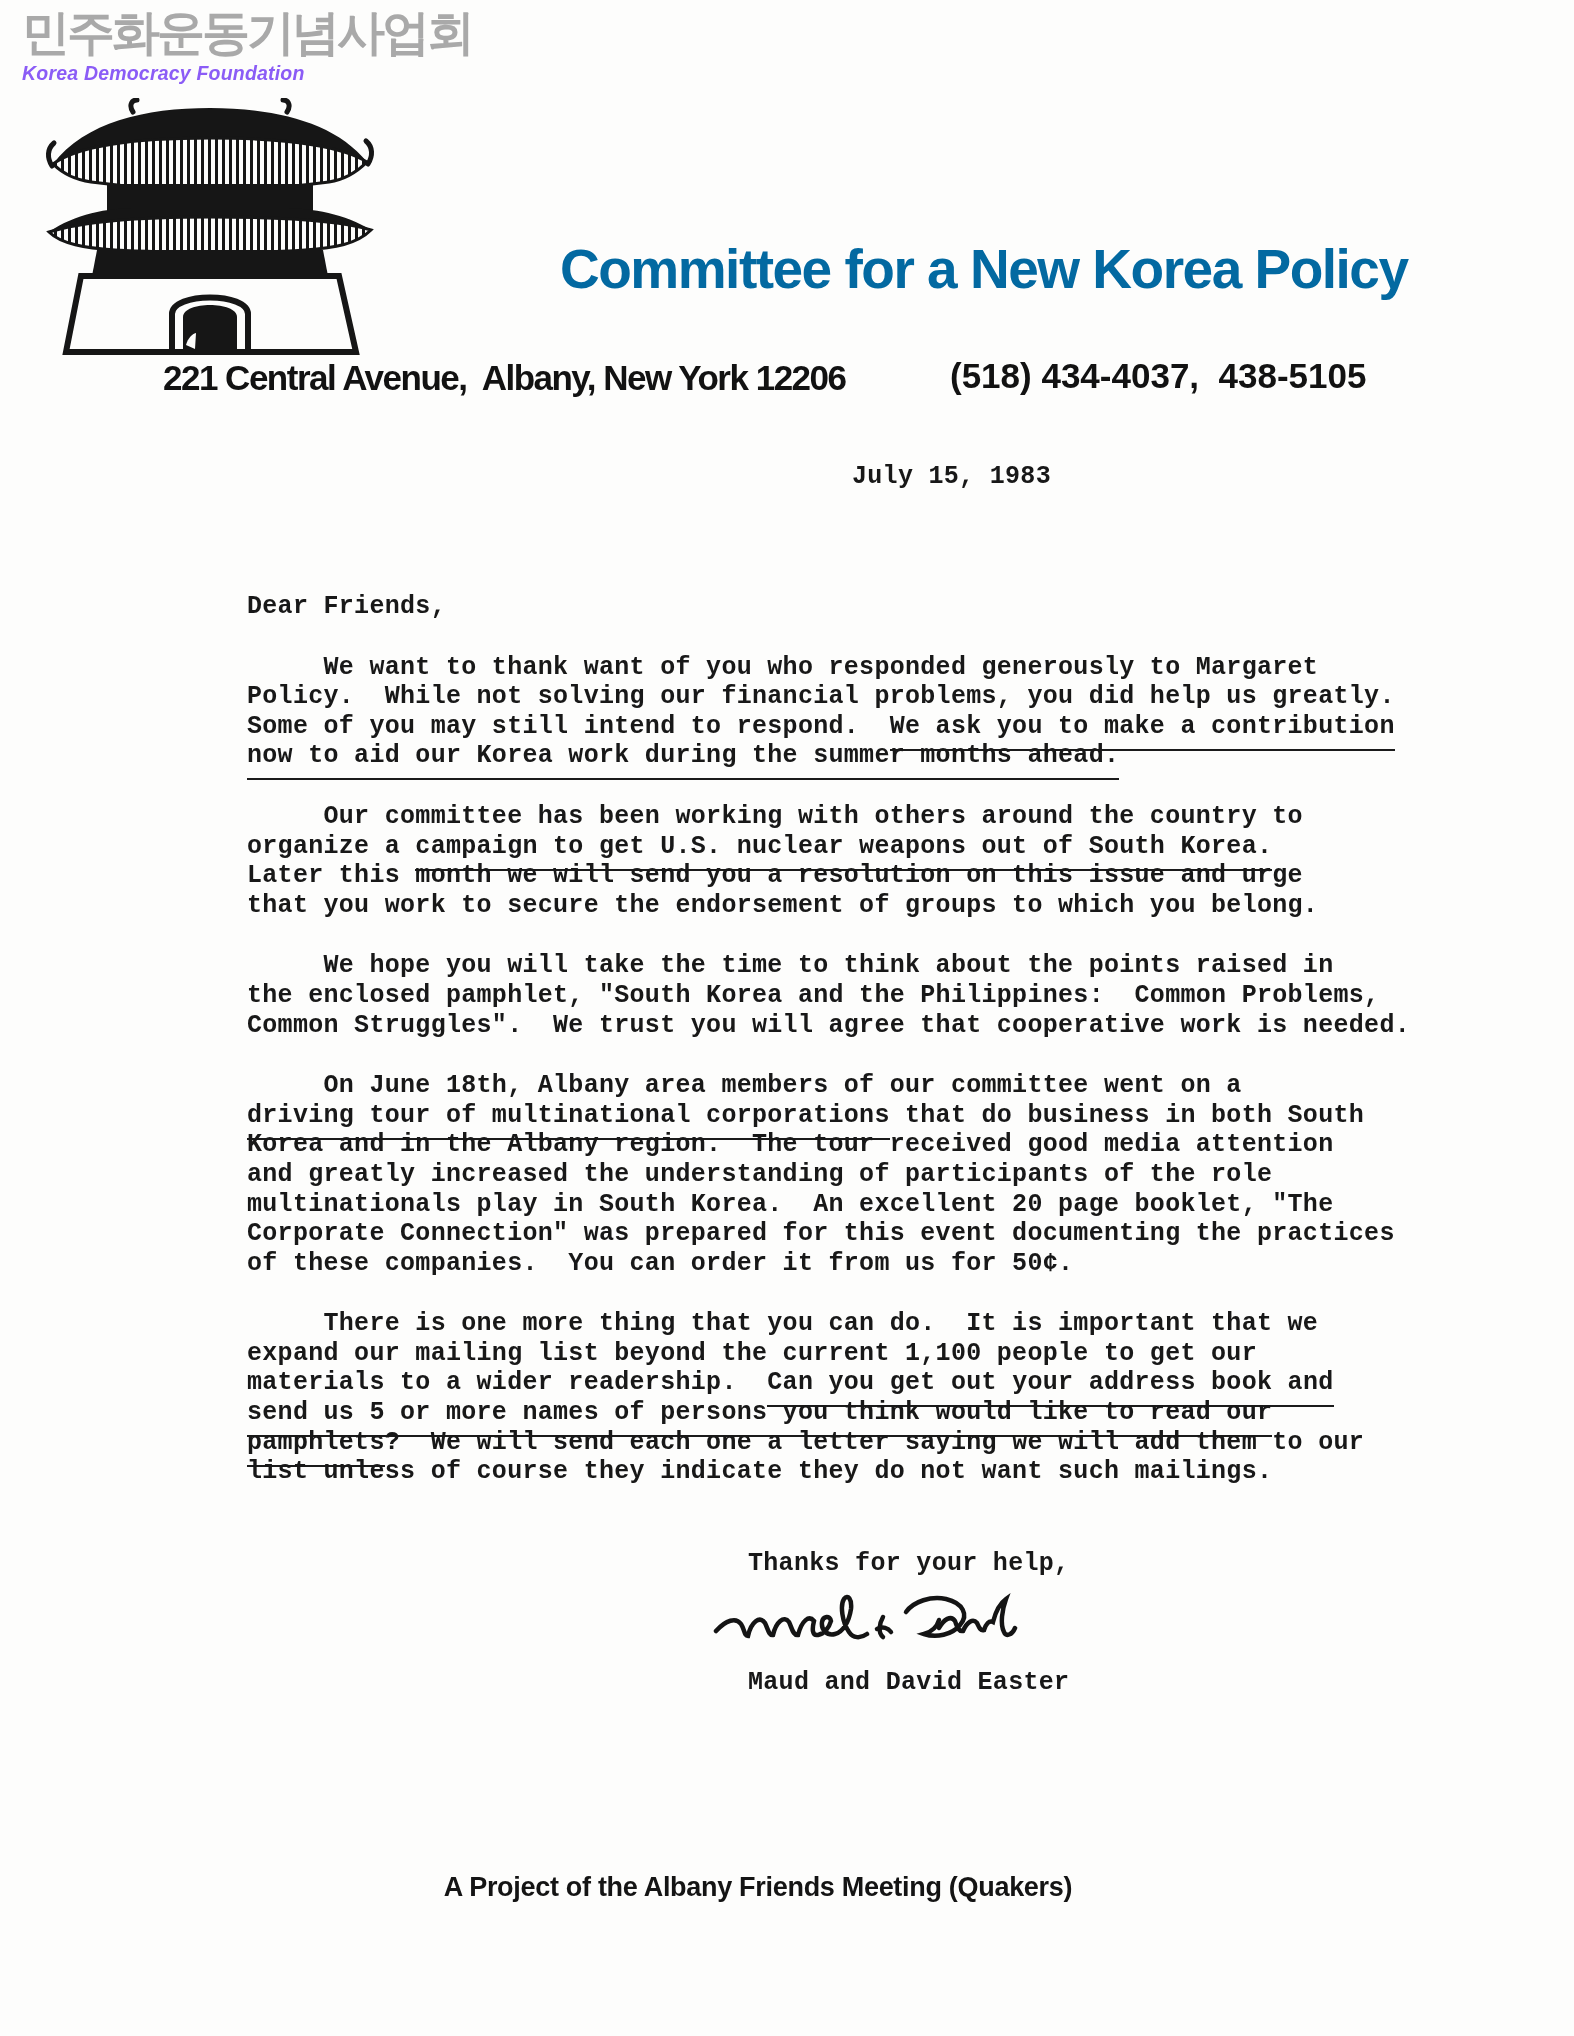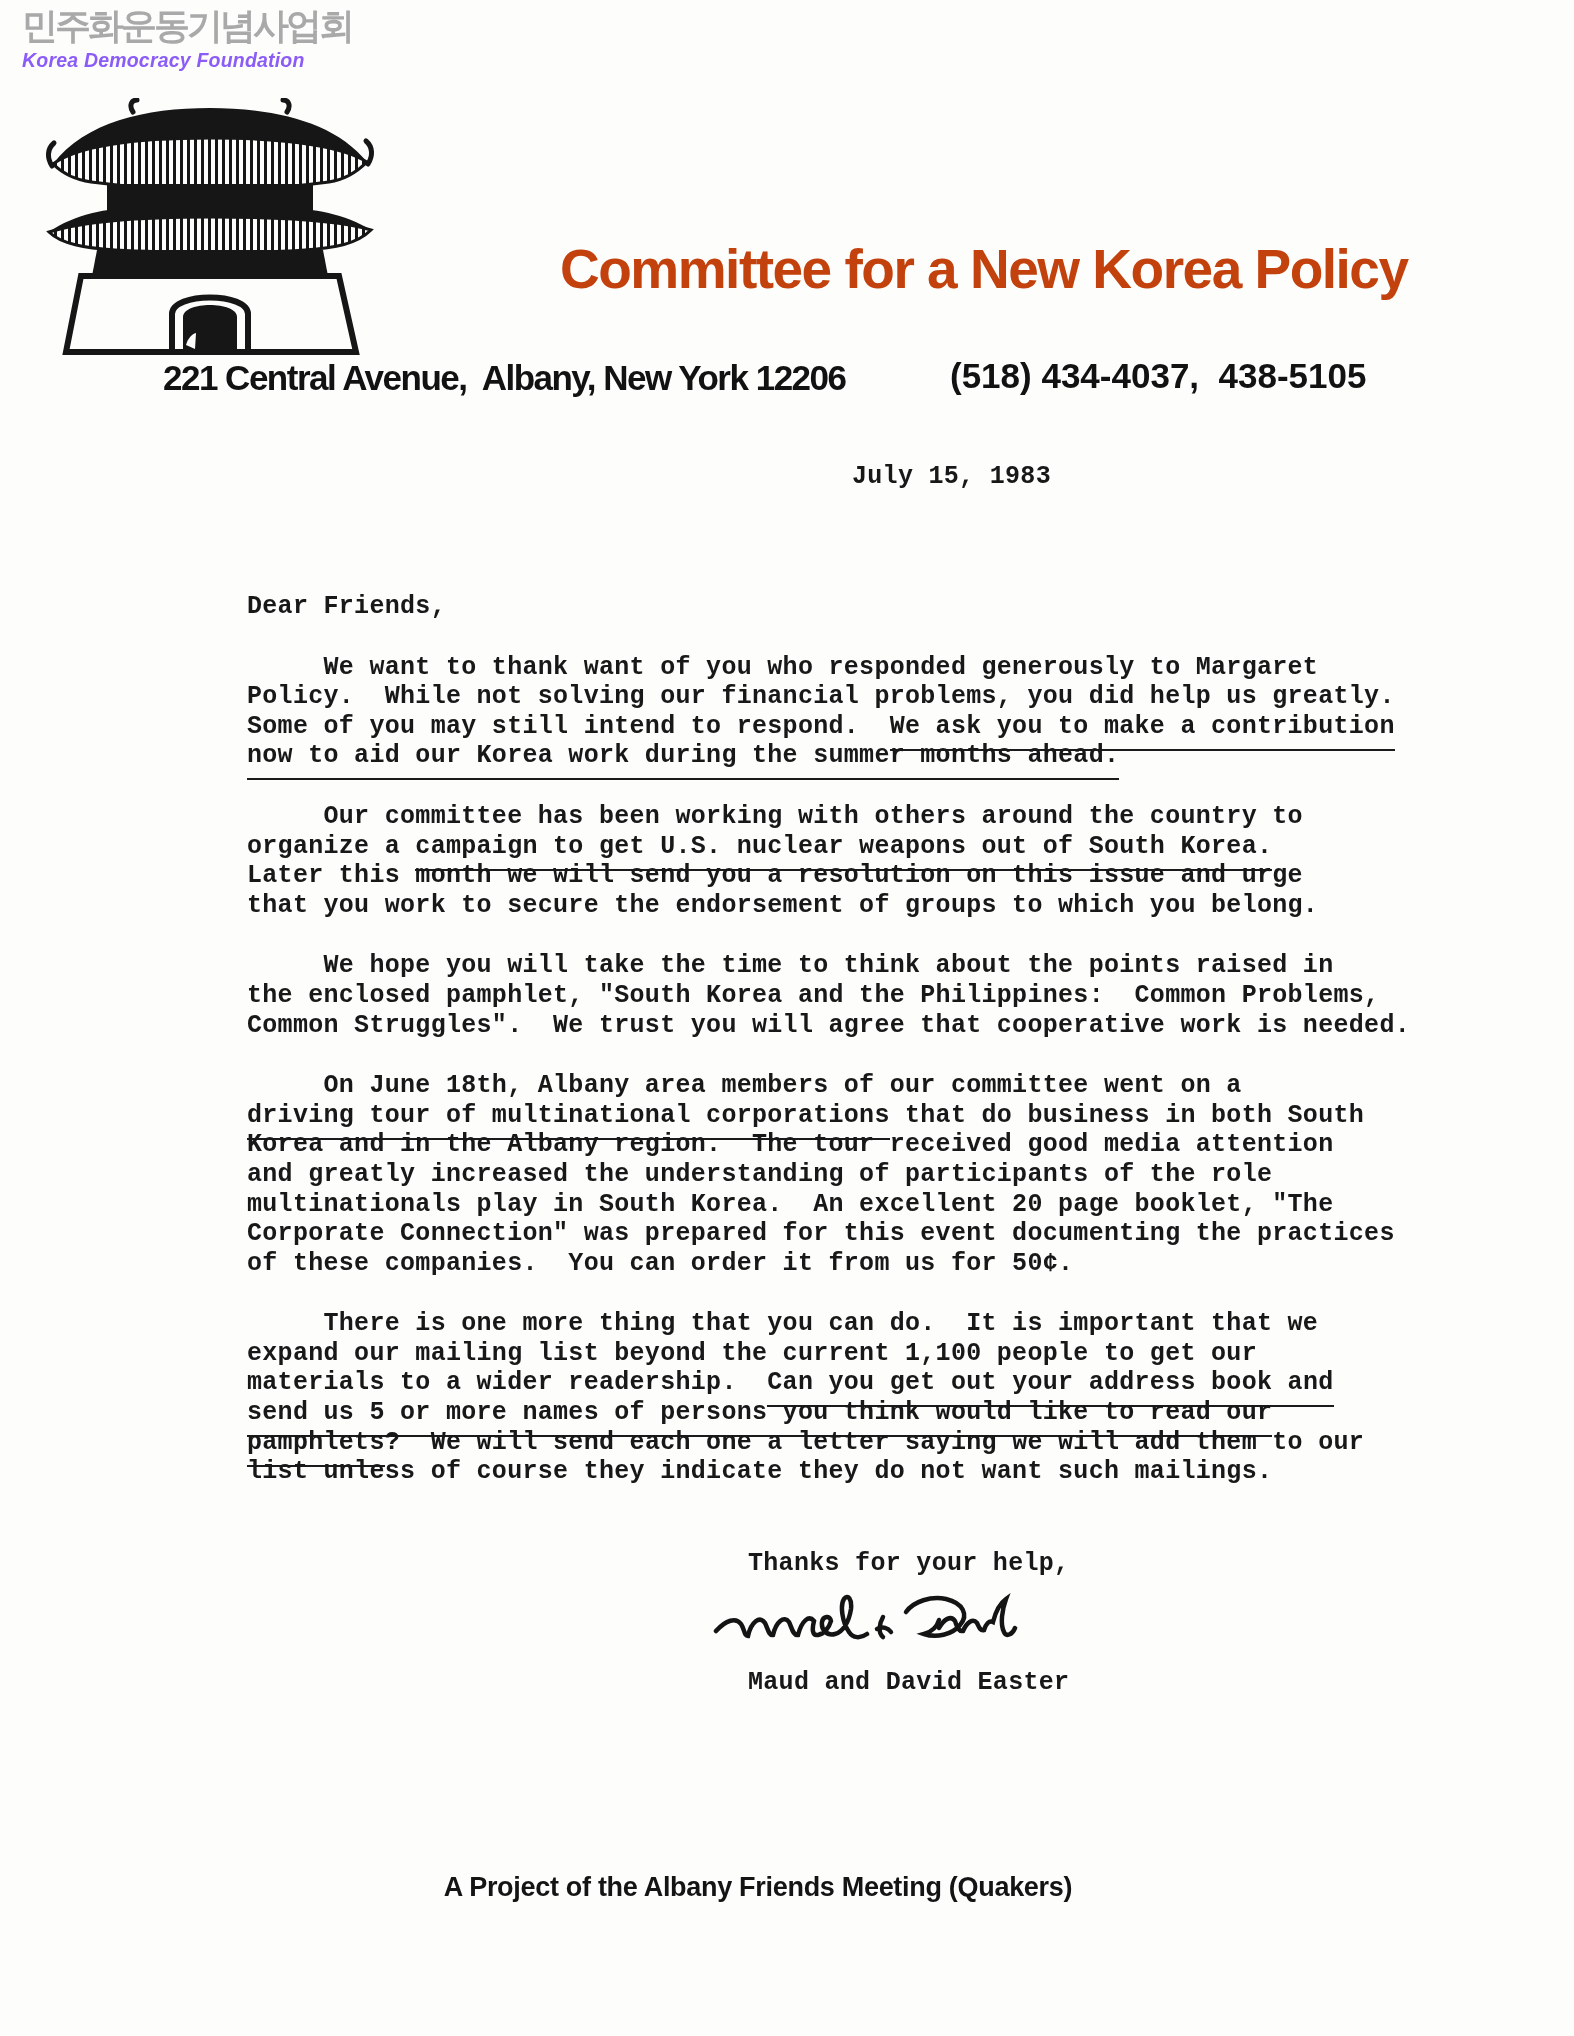--- a/index.html
+++ b/index.html
@@ -5,36 +5,36 @@
   html,body { margin:0; padding:0; background:#d8d8d8; }
   .page {
     position:relative; width:1574px; height:2036px; margin:0 auto;
     background:#fdfdfc; overflow:hidden;
     font-family:"Liberation Sans", sans-serif; color:#1a1a1a;
   }
 
   
   .kdf { position:absolute; left:22px; top:6px; }
   .kdf-kr {
-    font-family:"DejaVu Sans", sans-serif; font-size:36px; font-weight:600;
+    font-family:"DejaVu Sans", sans-serif; font-size:48px; font-weight:600;
     color:#a9a9a9; letter-spacing:-3px; line-height:1.1;
   }
   .kdf-en {
     margin-top:3px; font-style:italic; font-weight:700; font-size:19.5px;
     color:#8b5cf6; letter-spacing:0.2px;
   }
 
   
   .gate { position:absolute; left:45px; top:98px; width:330px; height:262px; }
   .gate svg { width:100%; height:100%; }
 
   
   .title {
     position:absolute; left:560px; top:237px; margin:0;
-    font-size:55px; font-weight:700; letter-spacing:-1.5px; color:#c2410c; white-space:pre;
+    font-size:55px; font-weight:700; letter-spacing:-1.5px; color:#0369a1; white-space:pre;
   }
   .addr {
     position:absolute; left:142px; top:358px;
     font-size:35px; font-weight:700; letter-spacing:-1.5px; color:#121212; white-space:pre;margin-left:21px;
   }
   .phone {
     position:absolute; left:950px; top:356px;
     font-size:35px; font-weight:700; color:#121212; white-space:pre;
   }
 

